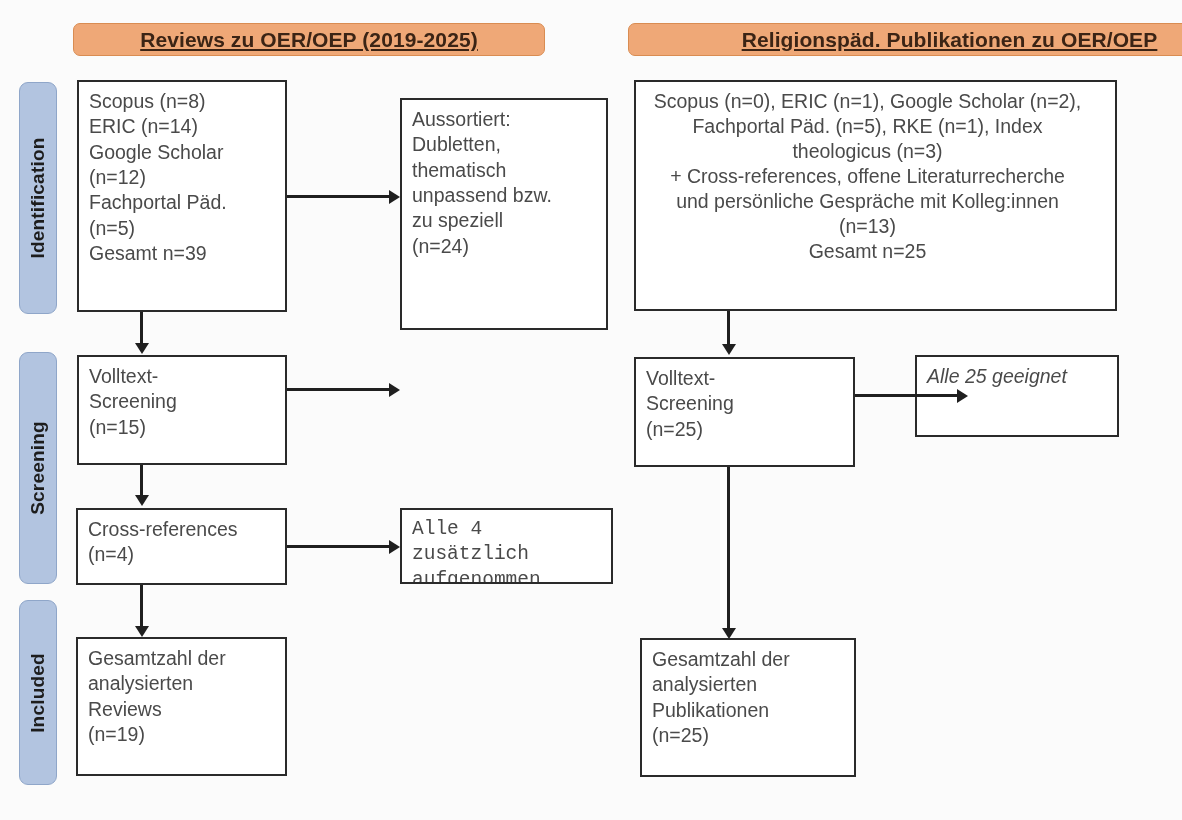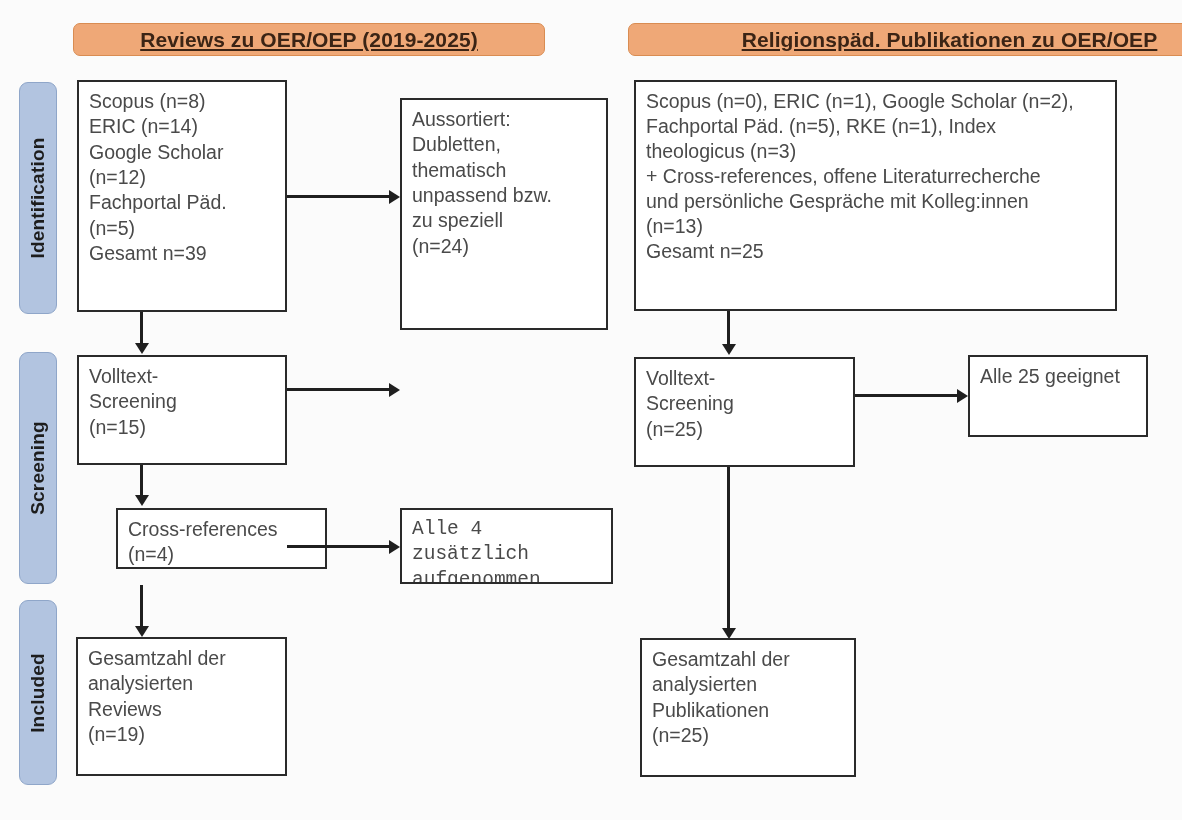--- a/index.html
+++ b/index.html
@@ -148,53 +148,53 @@
 Screening
 (n=15)</div>
 
 
   <div class="hline" style="left:287px; top:388px; width:102px;"></div>
   <div class="arrow-right" style="left:389px; top:382.5px;"></div>
 
   <div class="vline" style="left:140px; top:465px; width:3px; height:31px;"></div>
   <div class="arrow-down" style="left:134.5px; top:495px;"></div>
 
-  <div class="box" style="left:76px; top:508px; width:211px; height:61px;margin-left:40px;">Cross-references
+  <div class="box" style="left:76px; top:508px; width:211px; height:77px;">Cross-references
 (n=4)</div>
 
   <div class="box" style="left:400px; top:508px; width:213px; height:76px;font-family:Liberation Mono, monospace;">Alle 4 zusätzlich
 aufgenommen</div>
 
   <div class="hline" style="left:287px; top:545px; width:102px;"></div>
   <div class="arrow-right" style="left:389px; top:539.5px;"></div>
 
   <div class="vline" style="left:140px; top:585px; width:3px; height:42px;"></div>
   <div class="arrow-down" style="left:134.5px; top:626px;"></div>
 
   <div class="box" style="left:76px; top:637px; width:211px; height:139px;">Gesamtzahl der
 analysierten
 Reviews
 (n=19)</div>
 
-  <div class="box wide" style="left:634px; top:80px; width:483px; height:231px;">Scopus (n=0), ERIC (n=1), Google Scholar (n=2),
+  <div class="box wide" style="left:634px; top:80px; width:483px; height:231px;text-align:center;">Scopus (n=0), ERIC (n=1), Google Scholar (n=2),
 Fachportal Päd. (n=5), RKE (n=1), Index
 theologicus (n=3)
 + Cross-references, offene Literaturrecherche
 und persönliche Gespräche mit Kolleg:innen
 (n=13)
 Gesamt n=25</div>
 
   <div class="vline" style="left:727px; top:311px; width:3px; height:34px;"></div>
   <div class="arrow-down" style="left:721.5px; top:344px;"></div>
 
   <div class="box" style="left:634px; top:357px; width:221px; height:110px;">Volltext-
 Screening
 (n=25)</div>
 
-  <div class="box" style="left:968px; top:355px; width:180px; height:82px;">Alle 25 geeignet</div>
+  <div class="box" style="left:915px; top:355px; width:204px; height:82px;font-style:italic;">Alle 25 geeignet</div>
 
   <div class="hline" style="left:855px; top:394px; width:102px;"></div>
   <div class="arrow-right" style="left:957px; top:388.5px;"></div>
 
   <div class="vline" style="left:727px; top:467px; width:3px; height:162px;"></div>
   <div class="arrow-down" style="left:721.5px; top:628px;"></div>
 
   <div class="box" style="left:640px; top:638px; width:216px; height:139px;">Gesamtzahl der
 analysierten
 Publikationen

